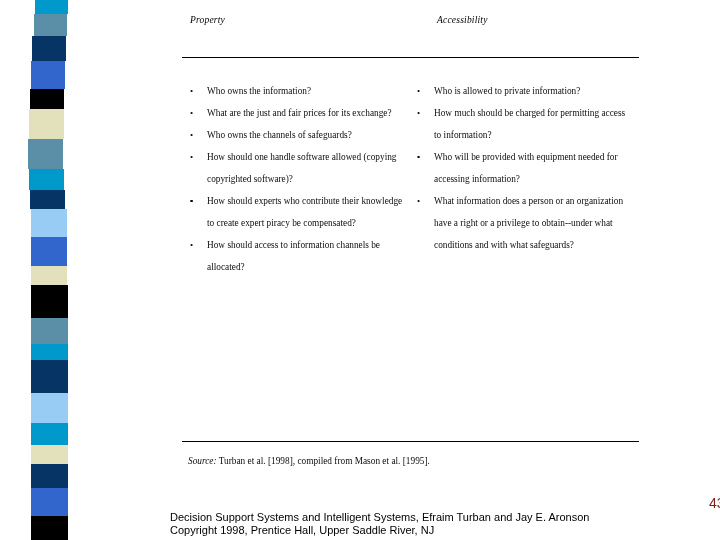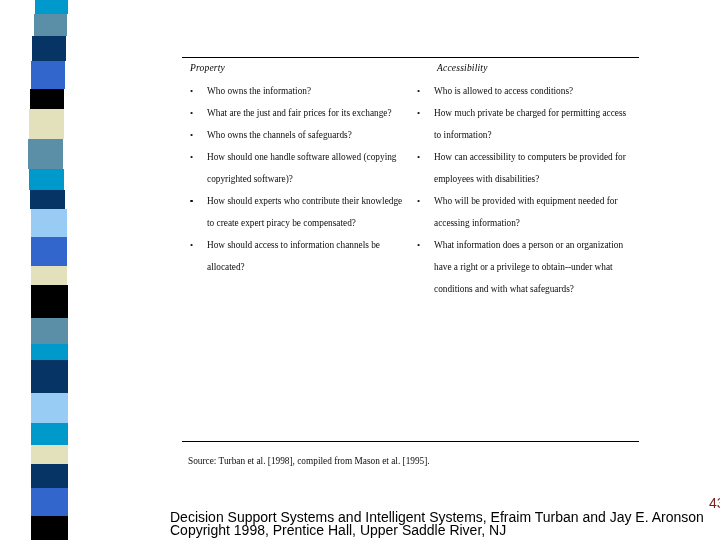--- a/index.html
+++ b/index.html
@@ -35,21 +35,20 @@
     width: 720px;
     height: 540px;
   }
 
   .col-head {
     position: absolute;
     font-style: italic;
     font-size: 9.5px;
     color: #000;
     letter-spacing: 0.2px;
-    margin-top: 48px;
   }
   #head-left  { left: 190px; top: 15px; }
   #head-right { left: 437px; top: 15px; }
 
   .rule {
     position: absolute;
     left: 182px;
     width: 457px;
     height: 0;
     border-top: 1.3px solid #000;
@@ -82,28 +81,29 @@
   }
 
   #source-note {
     position: absolute;
     left: 188px;
     top: 456px;
     font-size: 9.3px;
     color: #0c0c0c;
   }
   #source-note .src-label {
+    font-style: italic;
   }
 
   #footer-credit {
     position: absolute;
     left: 170px;
     top: 511px;
     font-family: "Liberation Sans", "DejaVu Sans", sans-serif;
-    font-size: 14px;
+    font-size: 11px;
     line-height: 12.5px;
     color: #000;
   }
   #page-number {
     position: absolute;
     left: 709px;
     top: 495px;
     font-family: "Liberation Sans", "DejaVu Sans", sans-serif;
     font-size: 14px;
     color: #7f1d1d;
@@ -148,23 +148,23 @@
       <div class="bullet-item"><span class="dot">•</span><span>Who owns the information?</span></div>
       <div class="bullet-item"><span class="dot">•</span><span>What are the just and fair prices for its exchange?</span></div>
       <div class="bullet-item"><span class="dot">•</span><span>Who owns the channels of safeguards?</span></div>
       <div class="bullet-item"><span class="dot">•</span><span>How should one handle software allowed (copying copyrighted software)?</span></div>
       <div class="bullet-item"><span class="dot">•</span></div>
       <div class="bullet-item"><span class="dot">•</span></div>
       <div class="bullet-item"><span class="dot">•</span><span>How should experts who contribute their knowledge to create expert piracy be compensated?</span></div>
       <div class="bullet-item"><span class="dot">•</span><span>How should access to information channels be allocated?</span></div>
     </div>
   <div class="col" id="col-right">
-      <div class="bullet-item"><span class="dot">•</span><span>Who is allowed to access conditions?</span></div>
-      <div class="bullet-item"><span class="dot">•</span><span>How much private be charged for permitting access to information?</span></div>
-      <div class="bullet-item"><span class="dot">•</span><span>How can accessibility to computers be provided for employees with disabilities?</span></div>
+      <div class="bullet-item"><span class="dot">•</span><span>Who is allowed to private information?</span></div>
+      <div class="bullet-item"><span class="dot">•</span><span>How much should be charged for permitting access to information?</span></div>
+      <div class="bullet-item"><span class="dot">•</span></div>
       <div class="bullet-item"><span class="dot">•</span><span>Who will be provided with equipment needed for accessing information?</span></div>
       <div class="bullet-item"><span class="dot">•</span><span>What information does a person or an organization have a right or a privilege to obtain--under what conditions and with what safeguards?</span></div>
     </div>
 
   <div class="rule" id="rule-bottom"></div>
 
   <div id="source-note"><span class="src-label">Source:</span><span> Turban et al. [1998], compiled from Mason et al. [1995].</span></div>
 
   <div id="footer-credit">
     <div>Decision Support Systems and Intelligent Systems, Efraim Turban and Jay E. Aronson</div>

